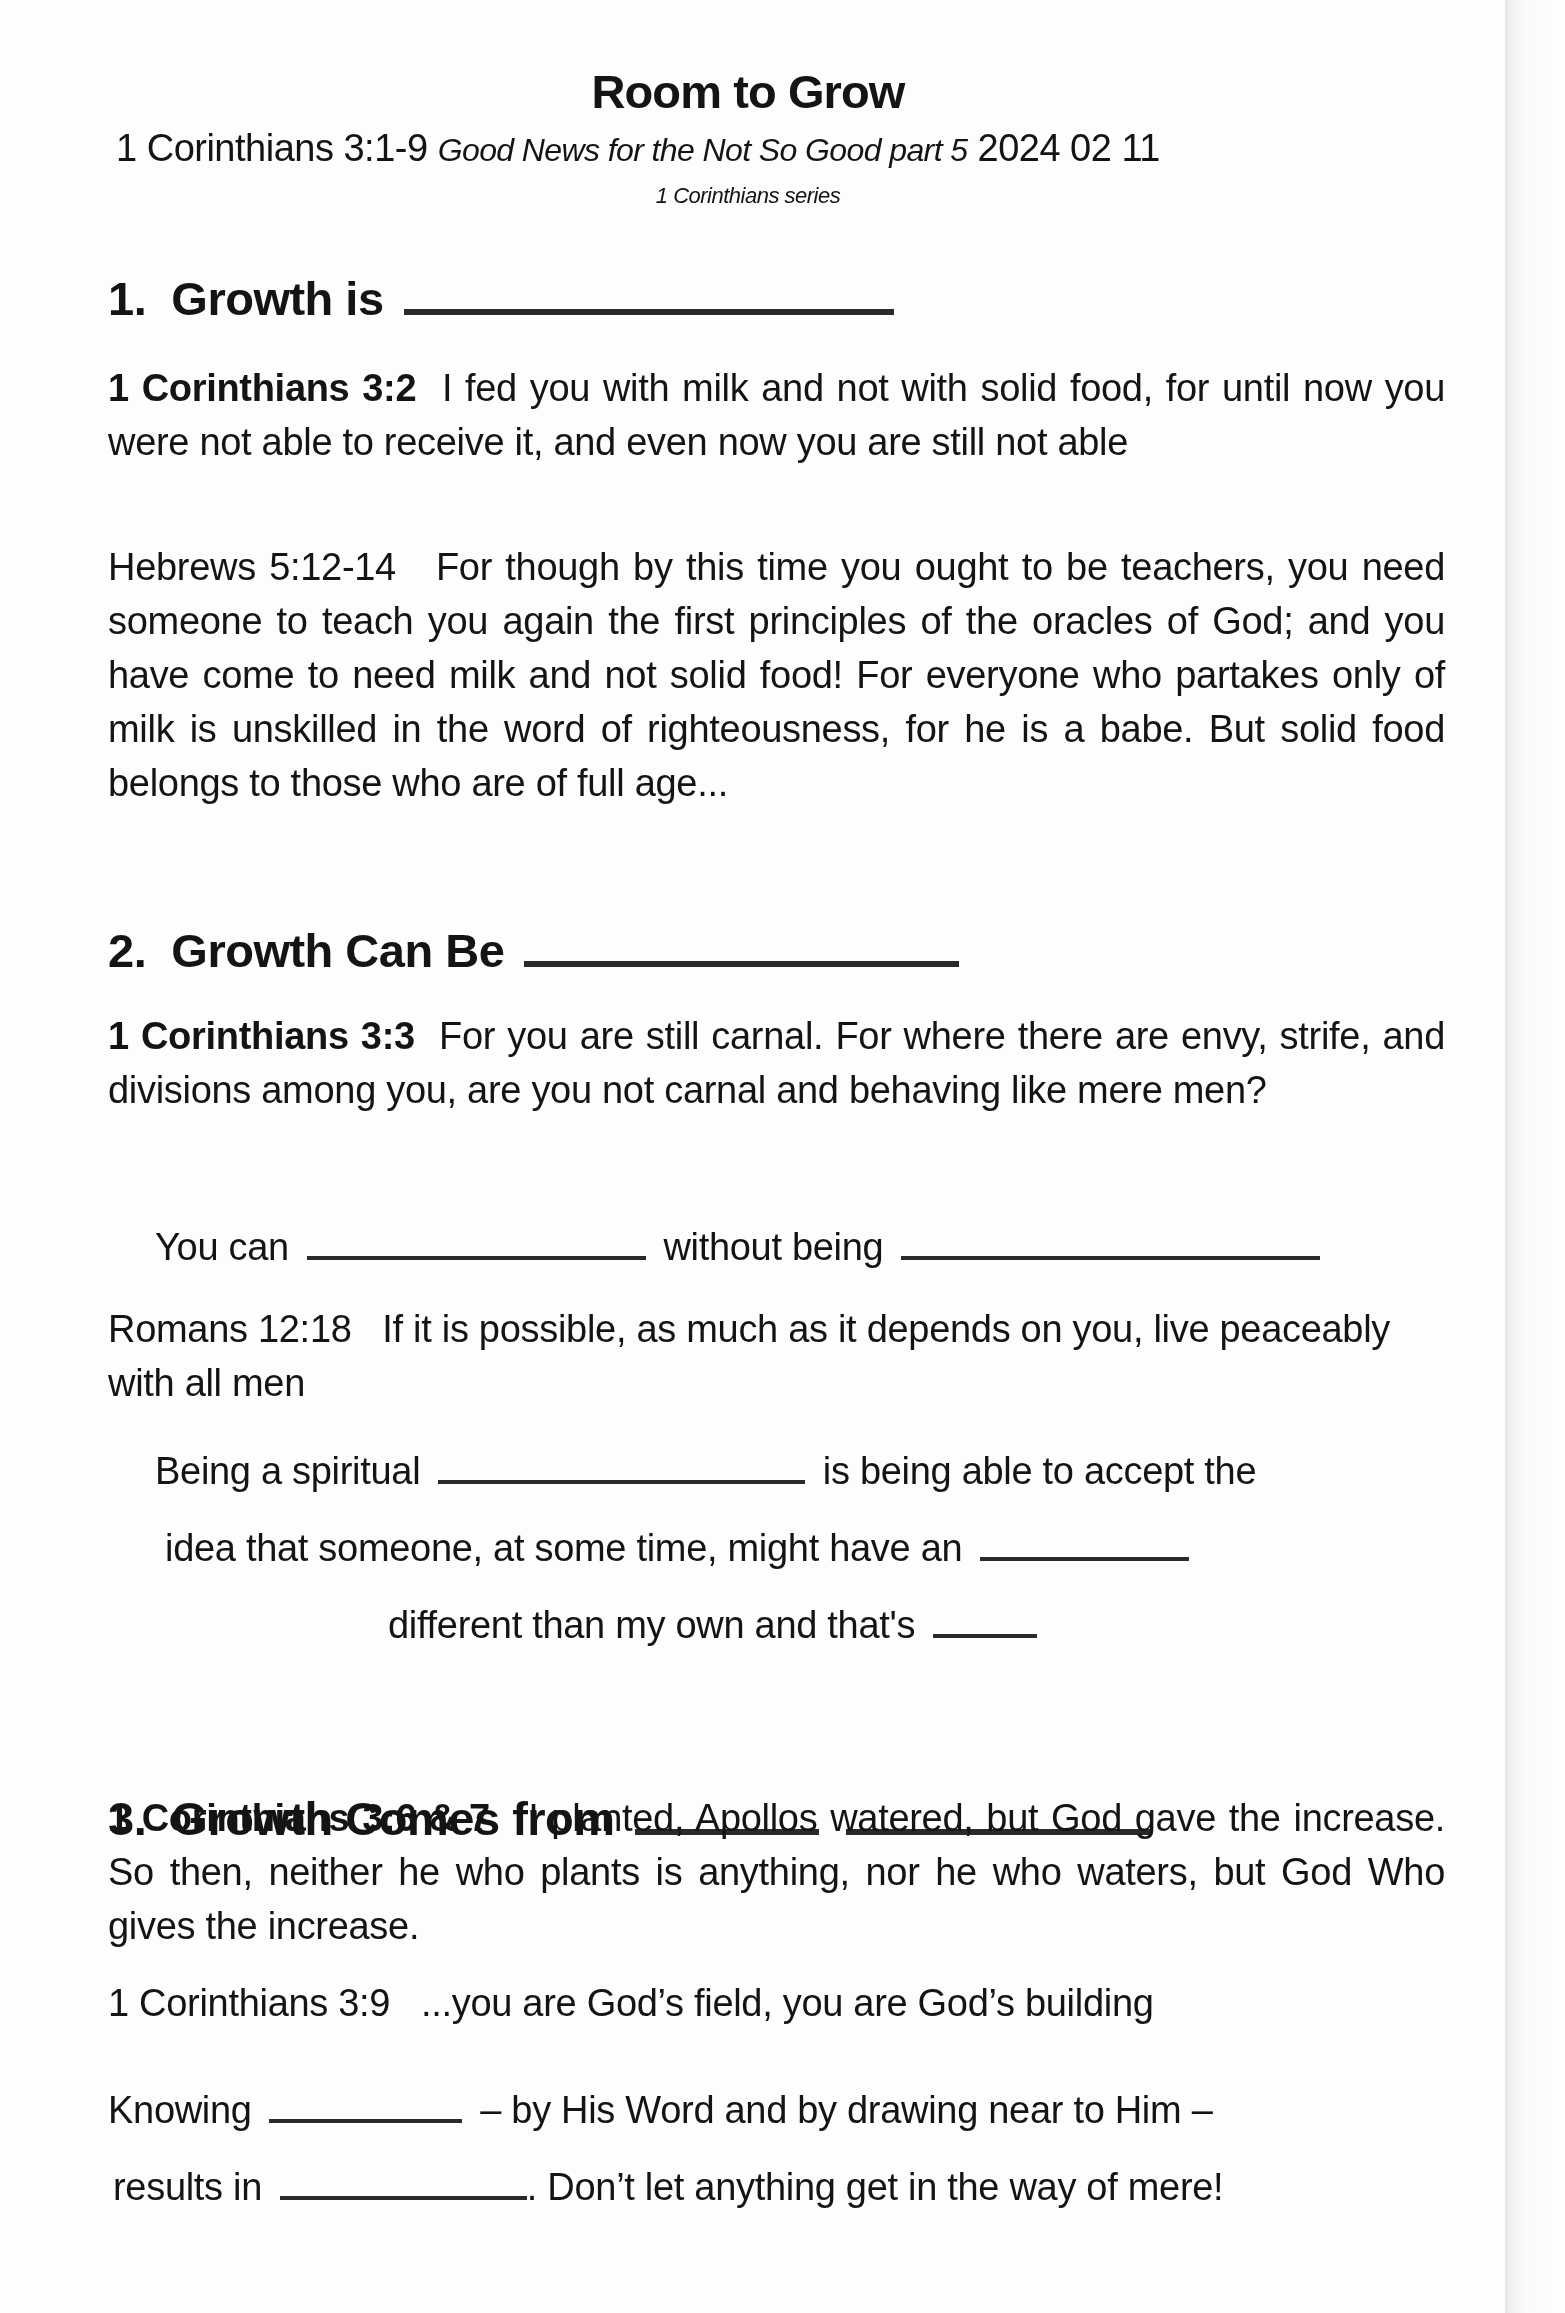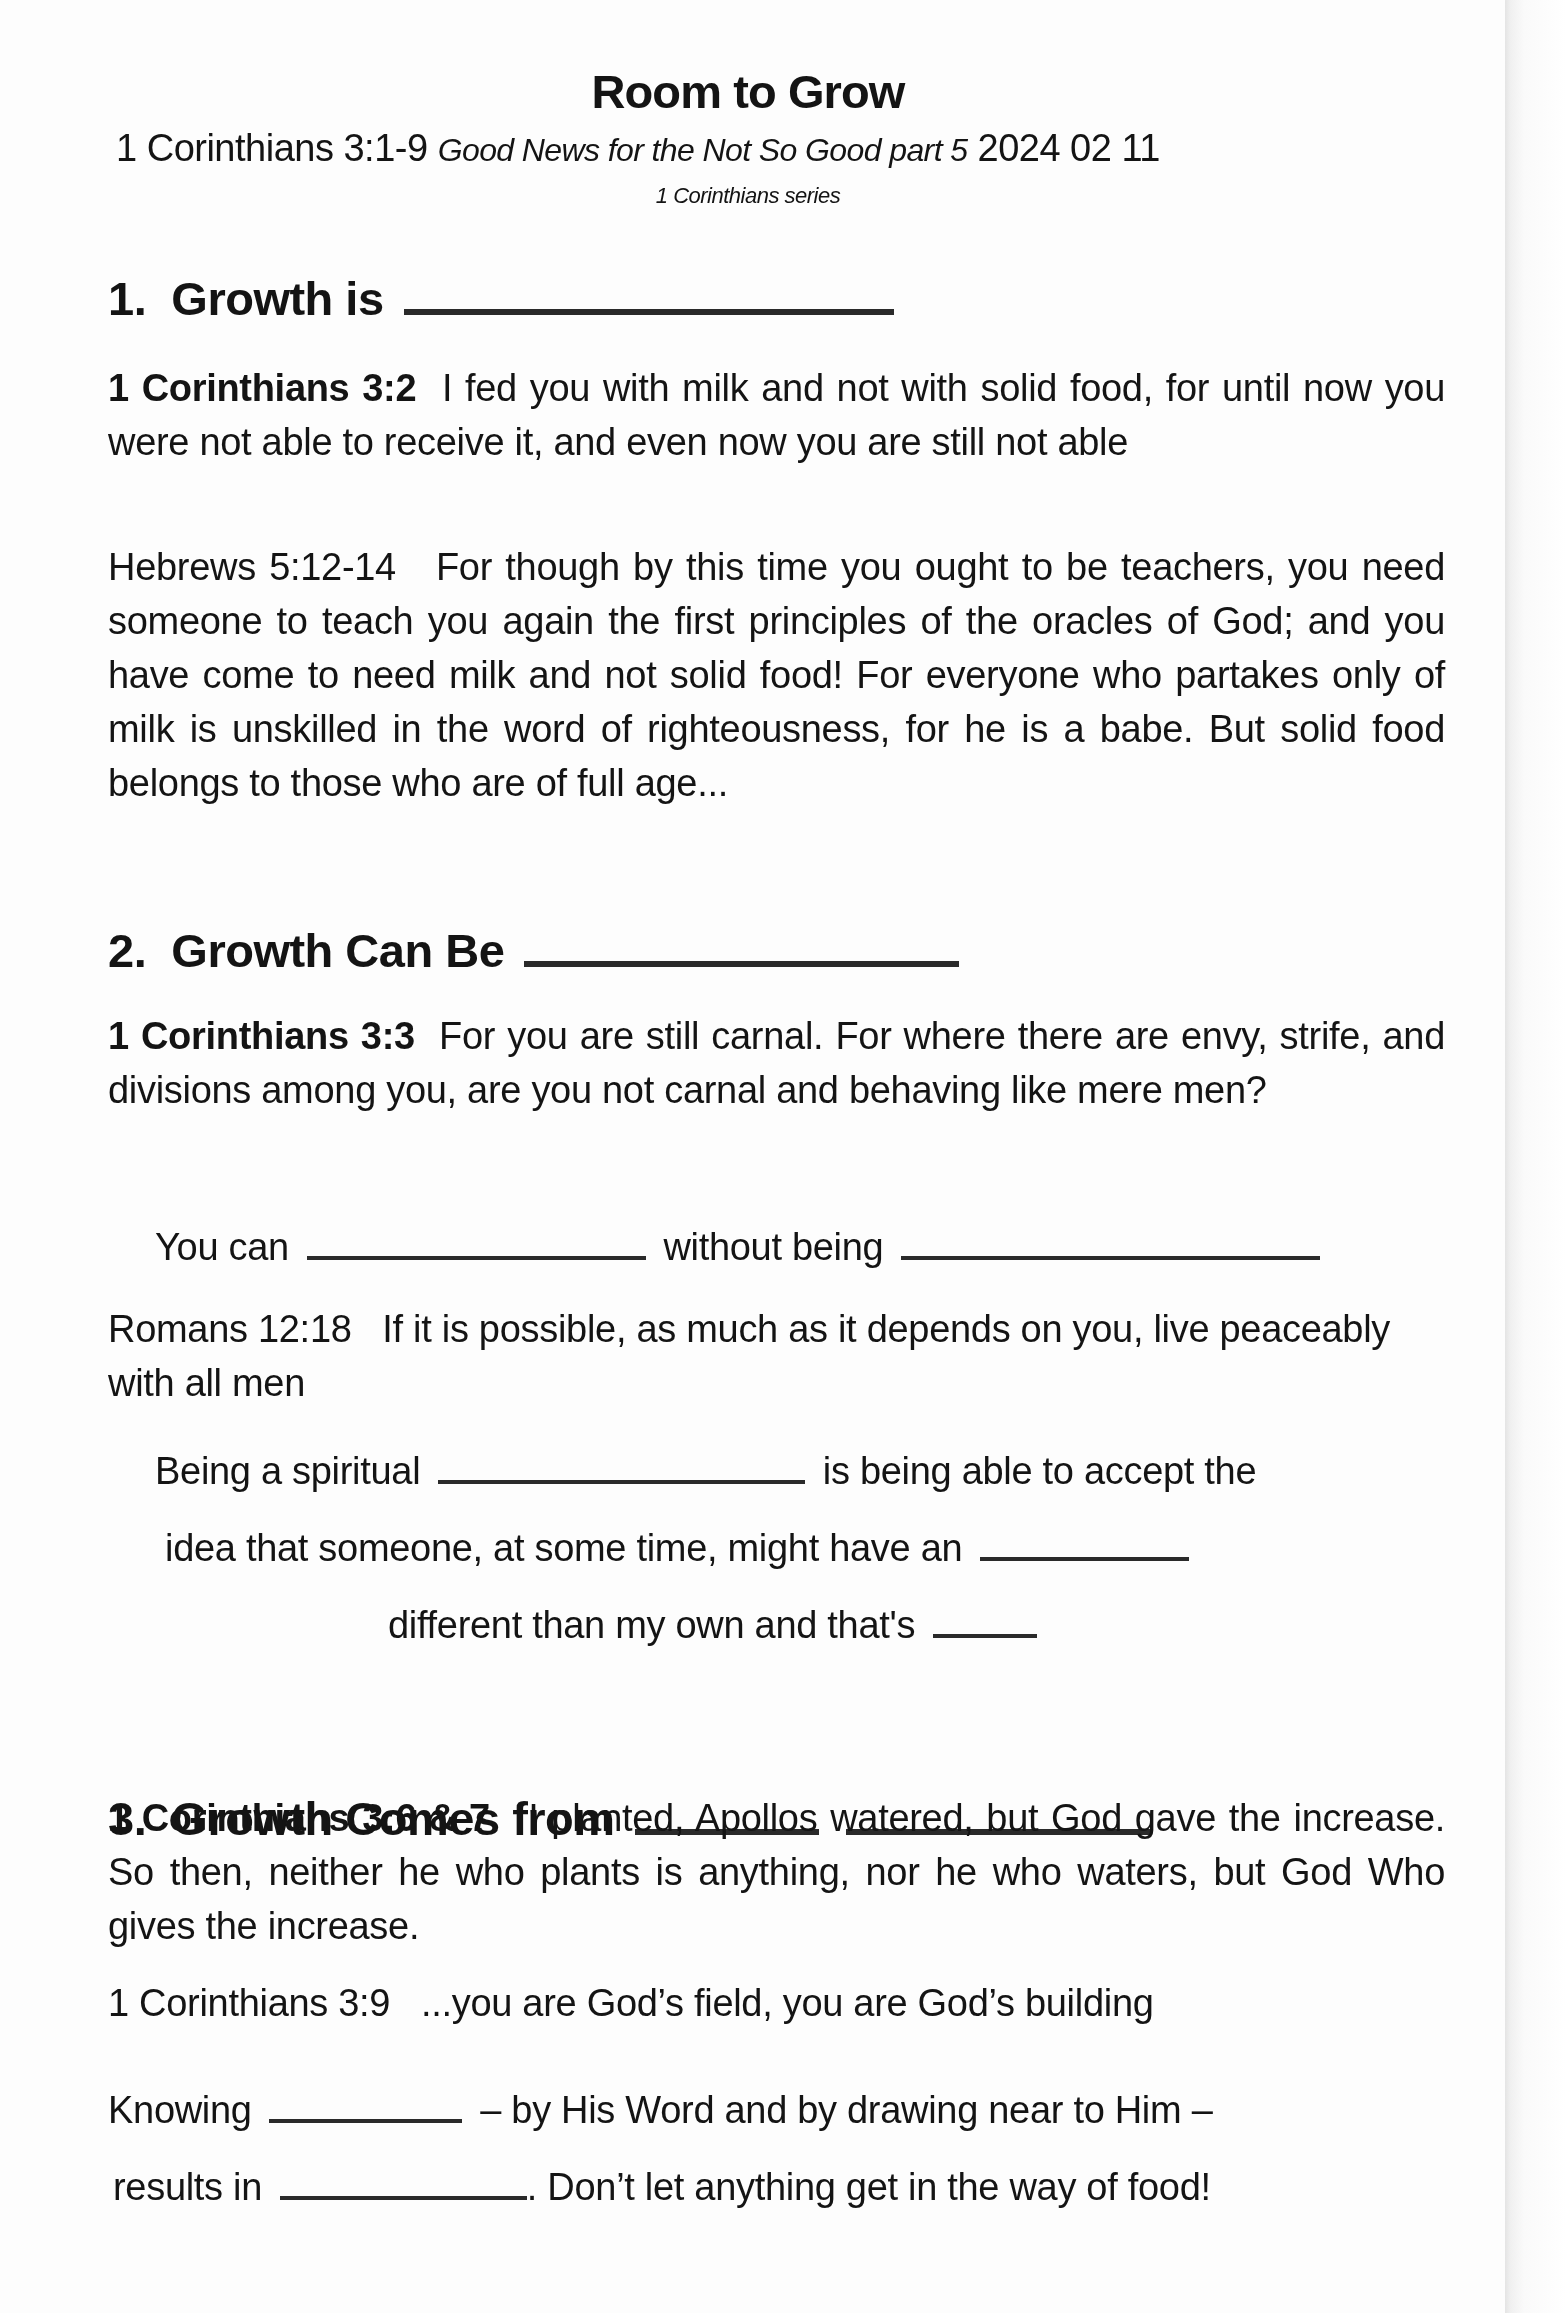--- a/index.html
+++ b/index.html
@@ -109,15 +109,15 @@
   <span>...you are God’s field, you are God’s building</span>
 </div>
 
 <div class="line fill" style="top:2089px; left:108px;">
   <span>Knowing</span>
   <span class="blank" style="width:193px;"></span>
   <span>– by His Word and by drawing near to Him –</span>
 </div>
 <div class="line fill" style="top:2166px; left:113px;">
   <span>results in</span>
-  <span class="blank" style="width:247px; margin-right:0;"></span><span>.  Don’t let anything get in the way of food!</span>
+  <span class="blank" style="width:247px; margin-right:0;"></span><span>.  Don’t let anything get in the way of mere!</span>
 </div>
 
 
 </body></html>

